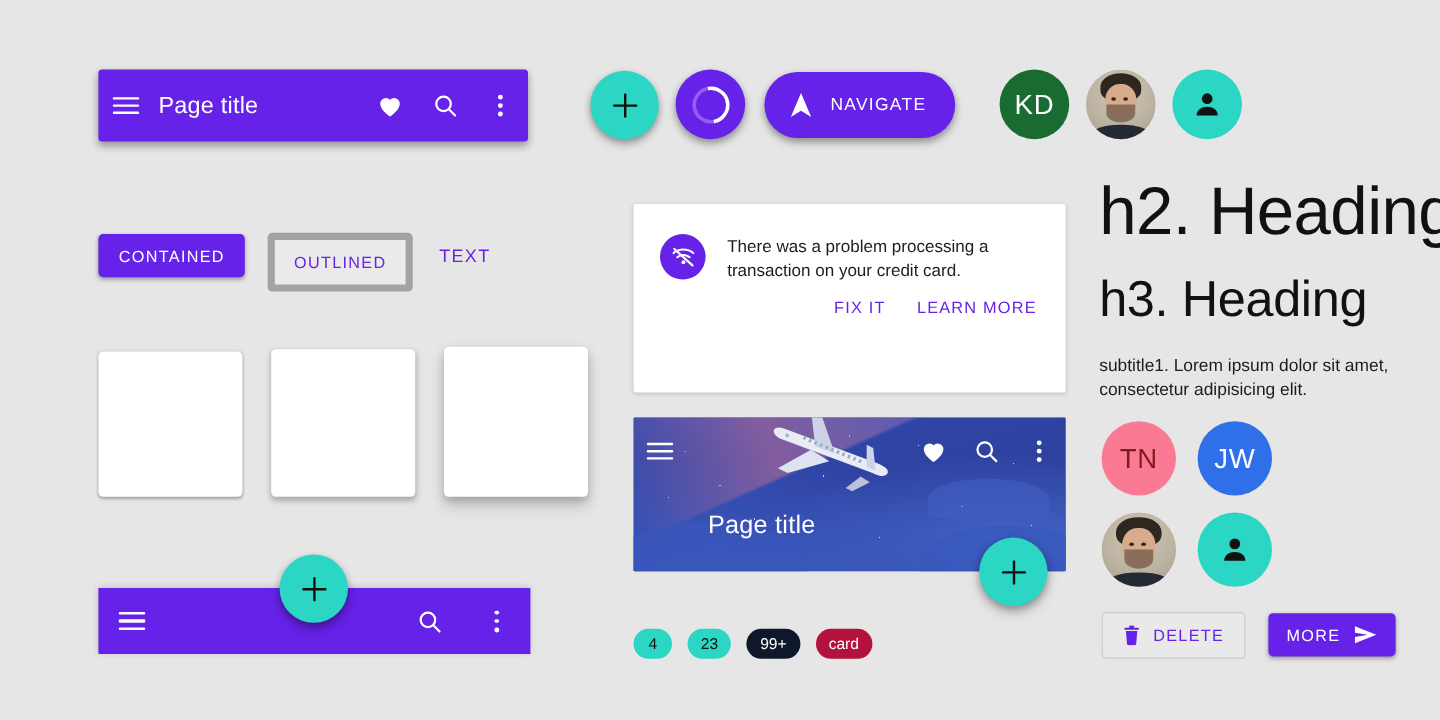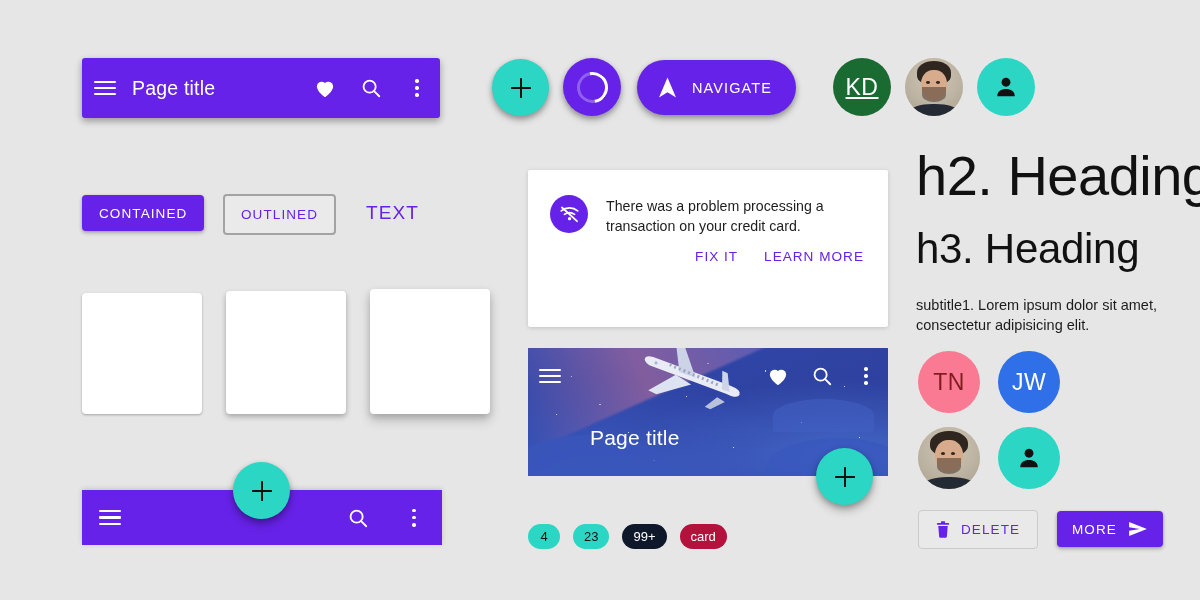--- a/index.html
+++ b/index.html
@@ -59,21 +59,21 @@
     left:593px;top:60px;height:55px;border-radius:28px;background:#6622e8;
     display:flex;align-items:center;padding:0 24px 0 20px;
     box-shadow:0 4px 7px rgba(0,0,0,.26),0 2px 5px rgba(0,0,0,.18);
   }
   .ext-fab .lbl{color:#fff;font-size:14.5px;letter-spacing:1.1px;margin-left:14px;font-weight:500;}
 
   
   .av{border-radius:50%;display:flex;align-items:center;justify-content:center;overflow:hidden;}
   .av-txt{font-size:23px;letter-spacing:.5px;}
   .av-kd{left:789px;top:58px;width:58px;height:58px;background:#1a6b32;}
-  .av-kd span{color:#fff;text-decoration:underline;}
+  .av-kd span{color:#fff;}
   .av-photo1{left:861px;top:58px;width:58px;height:58px;}
   .av-person1{left:933px;top:58px;width:58px;height:58px;background:#2bd6c4;}
 
   .photo{width:100%;height:100%;position:relative;background:#d9d3c7;}
   .photo .bg{position:absolute;inset:0;background:
      radial-gradient(circle at 50% 34%, #cfc6b6 0%, #bdb3a2 55%, #a79d8c 100%);}
   .photo .hair{position:absolute;left:20%;top:6%;width:60%;height:40%;
      background:#2e261f;border-radius:50% 50% 42% 42%;}
   .photo .face{position:absolute;left:27%;top:21%;width:46%;height:52%;
      background:#d8ab8c;border-radius:46% 46% 50% 50%;}
@@ -88,29 +88,29 @@
   .person-ic{width:26px;height:26px;}
 
   
   .btn-contained{
     left:38px;top:195px;height:36px;background:#6622e8;border-radius:4px;
     display:flex;align-items:center;padding:0 17px;
     box-shadow:0 2px 4px rgba(0,0,0,.22),0 1px 3px rgba(0,0,0,.14);
   }
   .btn-contained span{color:#fff;font-size:13.5px;letter-spacing:1.1px;font-weight:500;}
   .btn-outlined{
-    left:179px;top:194px;height:37px;border:2px solid #a3a3a3;border-radius:4px;
+    left:179px;top:194px;height:37px;border:6px solid #a3a3a3;border-radius:4px;
     background:rgba(255,255,255,.18);
     display:flex;align-items:center;padding:0 16px;
   }
   .btn-outlined span{color:#6622e8;font-size:13.5px;letter-spacing:1.1px;font-weight:500;}
   .btn-text{
     left:310px;top:195px;height:36px;display:flex;align-items:center;padding:0 12px;
   }
-  .btn-text span{color:#6622e8;font-size:19px;letter-spacing:1.1px;font-weight:500;}
+  .btn-text span{color:#6622e8;font-size:15px;letter-spacing:1.1px;font-weight:500;}
 
   
   .card{background:#fff;border-radius:4px;}
   .card1{left:38px;top:293px;width:120px;height:121px;box-shadow:0 1px 3px rgba(0,0,0,.18),0 1px 2px rgba(0,0,0,.12);}
   .card2{left:182px;top:291px;width:120px;height:123px;box-shadow:0 3px 6px rgba(0,0,0,.18),0 2px 4px rgba(0,0,0,.12);}
   .card3{left:326px;top:289px;width:120px;height:125px;box-shadow:0 6px 12px rgba(0,0,0,.20),0 3px 6px rgba(0,0,0,.13);}
 
   
   .botbar{
     left:38px;top:490px;width:360px;height:55px;background:#6622e8;

